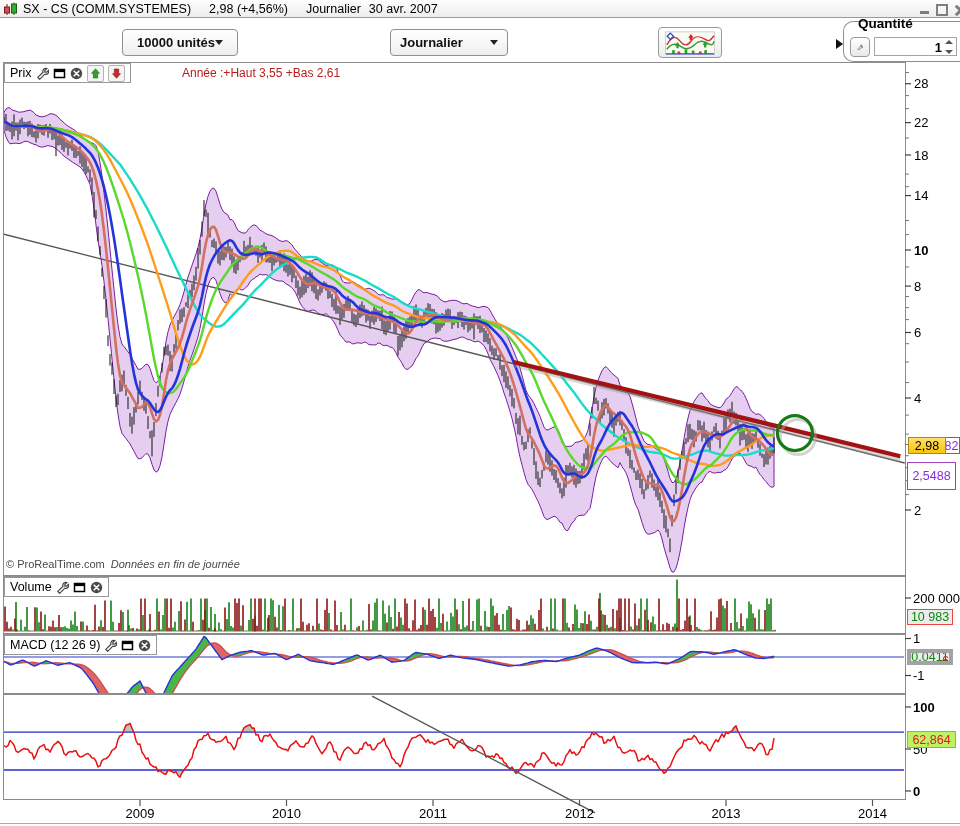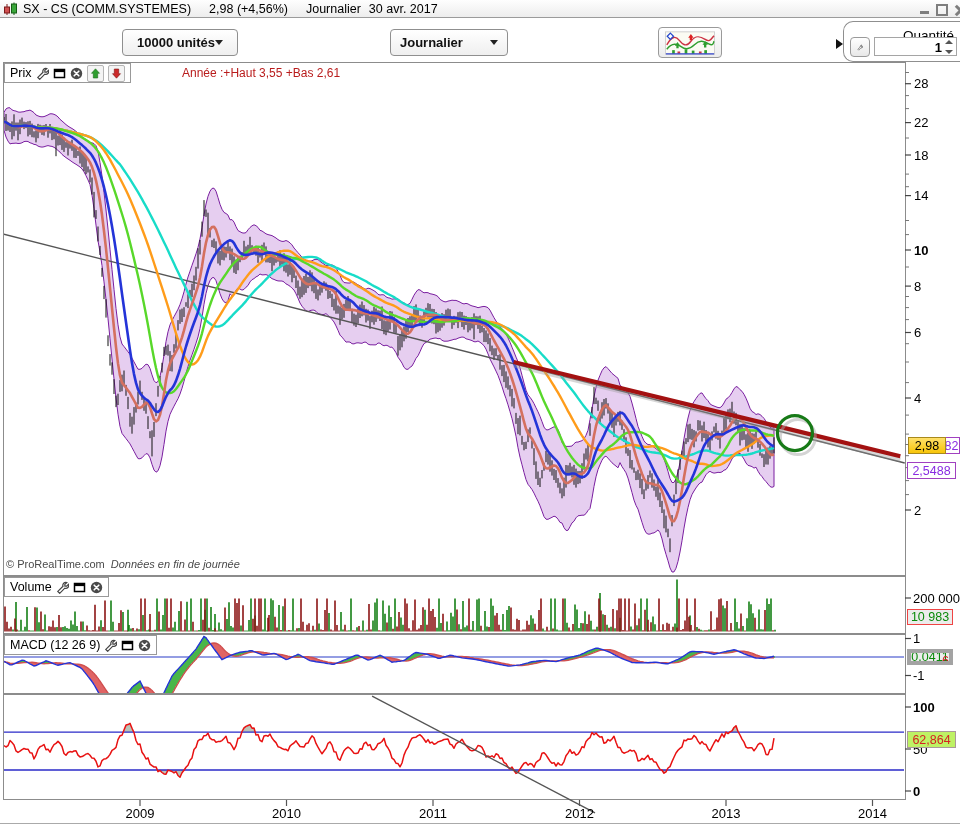--- a/index.html
+++ b/index.html
@@ -23,21 +23,21 @@
 .dd{position:absolute;display:flex;align-items:center;justify-content:center;
   background:linear-gradient(#ffffff,#efefef);border:1px solid #8f8f8f;border-radius:4px;
   font-weight:bold;font-size:13px;color:#111;z-index:20;box-sizing:border-box;cursor:pointer}
 .caret{width:0;height:0;border-left:4px solid transparent;border-right:4px solid transparent;border-top:5px solid #222}
 .chartbtn{position:absolute;left:658px;top:27px;width:64px;height:31px;background:linear-gradient(#fff,#ececec);
   border:1px solid #9a9a9a;border-radius:4px;display:flex;align-items:center;justify-content:center;z-index:20;cursor:pointer}
 .qtypanel{position:absolute;left:843px;top:21px;width:120px;height:39px;border:1px solid #8f8f8f;
   border-right:none;border-radius:10px 0 0 10px;background:#fff;z-index:19}
 .tabarrow{position:absolute;left:836px;top:39px;width:0;height:0;border-top:5px solid transparent;
   border-bottom:5px solid transparent;border-left:7px solid #111;z-index:21;cursor:pointer}
-.qtylabel{position:absolute;left:858px;top:28px;width:96px;text-align:right;font-weight:normal;font-size:13.5px;z-index:20}
+.qtylabel{position:absolute;left:858px;top:16px;width:96px;text-align:left;font-weight:bold;font-size:13.5px;z-index:20}
 .wrenchbtn{position:absolute;left:850px;top:37px;width:20px;height:20px;border:1px solid #9a9a9a;border-radius:4px;
   background:linear-gradient(#fff,#e8e8e8);display:flex;align-items:center;justify-content:center;z-index:20;cursor:pointer}
 .qtyinput{position:absolute;left:874px;top:37px;width:83px;height:19px;border:1px solid #a5a5a5;background:#fff;
   z-index:20;font-size:13px;box-sizing:border-box}
 .qtyinput .val{position:absolute;right:14px;top:2px;font-weight:bold}
 .spin{position:absolute;right:2px;top:2px;width:9px;height:14px;display:flex;flex-direction:column;justify-content:space-between;cursor:pointer}
 .spin i{width:0;height:0;border-left:4px solid transparent;border-right:4px solid transparent}
 .spin .up{border-bottom:4px solid #555}.spin .dn{border-top:4px solid #555}
 
 .panel{position:absolute;background:#fff;border:1px solid #8c8c8c;box-sizing:border-box;z-index:1}
@@ -47,21 +47,21 @@
 .ic{width:13px;height:13px;display:block;cursor:pointer}
 .sq{width:15px;height:15px;border:1px solid #b5b5b5;background:#f4f4f4;border-radius:2px;
   display:inline-flex;align-items:center;justify-content:center;cursor:pointer}
 .annot{position:absolute;left:182px;top:66px;font-size:12px;color:#b91c1c;z-index:6;white-space:nowrap}
 .copyright{position:absolute;left:6px;top:558px;font-size:11px;color:#4a4a4a;z-index:6}
 .copyright .it{font-style:italic;margin-left:6px}
 .vlabel{position:absolute;box-sizing:border-box;font-size:12.5px;display:flex;align-items:center;
   justify-content:center;z-index:7;white-space:nowrap}
 .lab-last{left:908px;top:437px;width:38px;height:17px;background:linear-gradient(#ffe06a,#f7c508);border:1px solid #a8891c;color:#000}
 .lab-up{left:943px;top:437px;width:17px;height:17px;background:#fff;border:1px solid #a040c0;color:#8a2be2;z-index:6}
-.lab-low{left:907px;top:462px;width:49px;height:17px;background:#fff;border:1px solid #a040c0;color:#8a2be2}
+.lab-low{left:907px;top:462px;width:49px;height:28px;background:#fff;border:1px solid #a040c0;color:#8a2be2}
 .lab-vol{left:907px;top:609px;width:46px;height:16px;background:#ececec;border:1px solid #ef4444;color:#0a8a0a}
 .lab-macd{left:907px;top:649px;width:46px;height:16px;background:#ececec;border:4px solid #a3a3a3;color:#0a8a0a;overflow:hidden}
 .lab-macd .sliver{position:absolute;right:0;top:1px;color:#cc2222}
 .lab-rsi{left:907px;top:731px;width:49px;height:17px;background:#bef264;border:1px solid #aa9999;color:#d42222}
 .bottomline{position:absolute;left:0;top:823px;width:960px;height:1px;background:#aaa;z-index:2}
 </style>
 </head>
 <body>
 
 <div class="stage">
@@ -91,21 +91,21 @@
   <div class="titlebar">
     <svg width="16" height="14" style="margin-left:3px">
       <line x1="4" y1="2" x2="4" y2="13" stroke="#7a1a1a"></line>
         <rect x="1.5" y="5" width="5" height="6" fill="#d05050" stroke="#7a1a1a"></rect>
       <line x1="11" y1="0.5" x2="11" y2="13" stroke="#145c14"></line>
         <rect x="8.5" y="2" width="5" height="9" fill="#3aa63a" stroke="#145c14"></rect>
     </svg>
     <span class="sym">SX - CS (COMM.SYSTEMES)</span>
     <span class="px">2,98 (+4,56%)</span>
     <span class="tf">Journalier</span>
-    <span class="dt">30 avr. 2017</span>
+    <span class="dt">30 avr. 2007</span>
     <div class="winctrl">
       <span class="wmin"></span>
       <span class="wmax"></span>
       <span class="wclose"></span>
     </div>
   </div>
 
   <button class="dd" style="left:122px;top:29px;width:116px;height:27px">
     <span>10000 unités</span>
     <span class="caret"></span>

